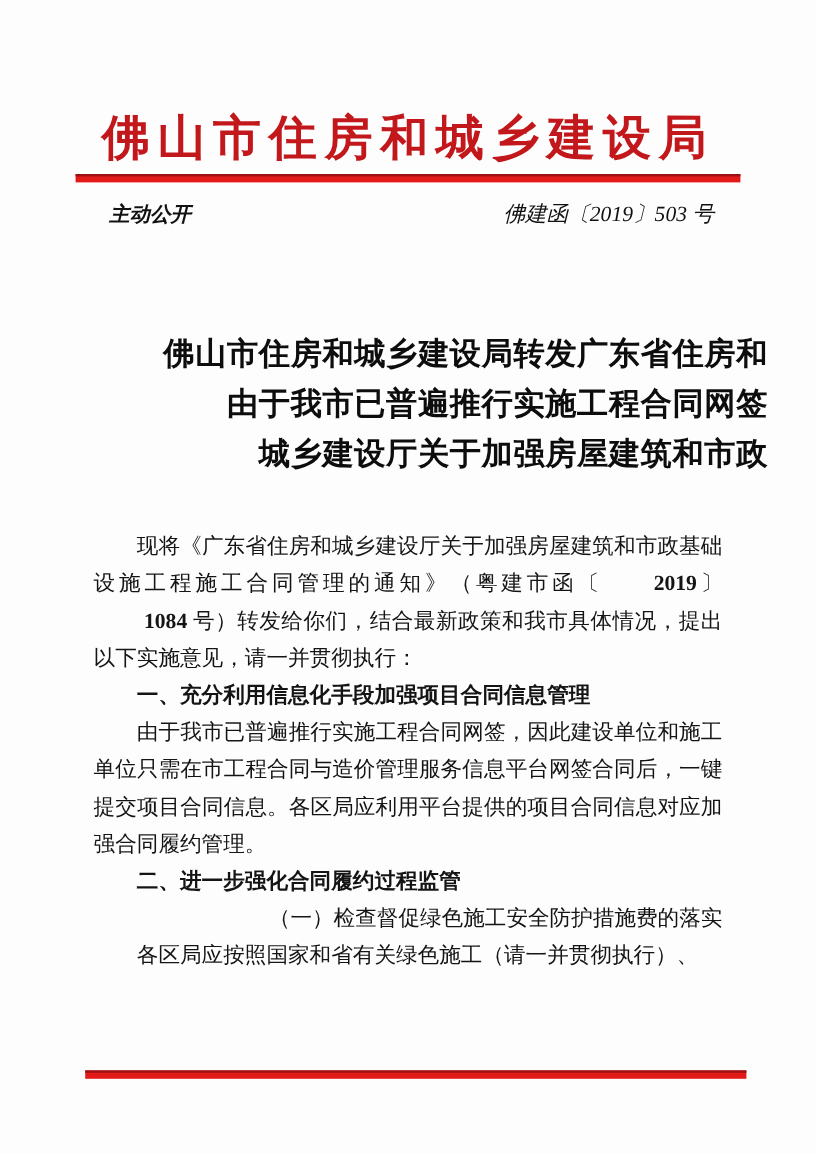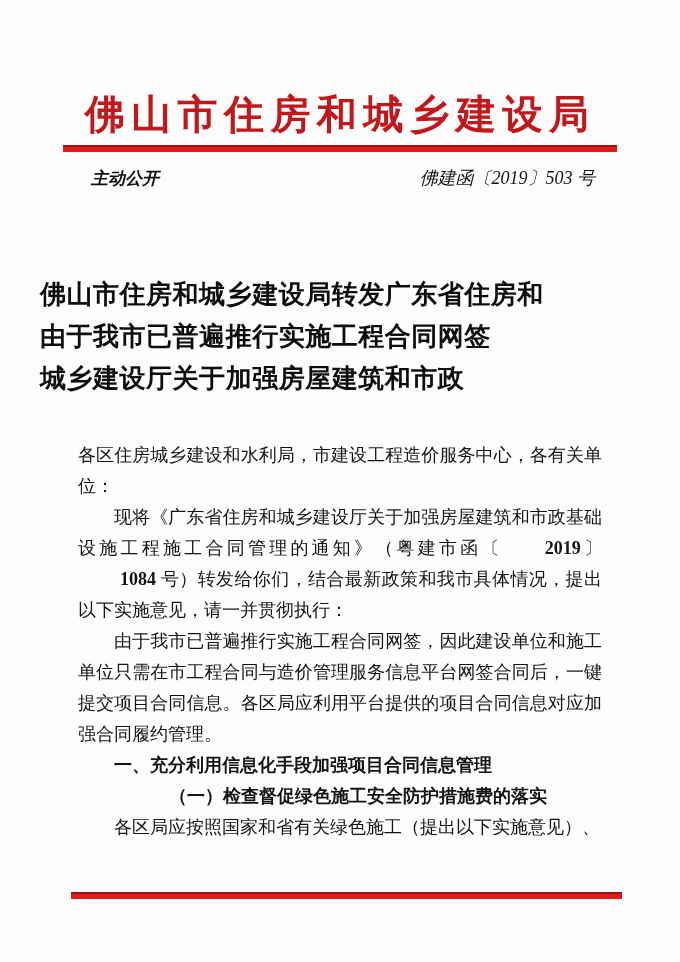--- a/index.html
+++ b/index.html
@@ -71,21 +71,21 @@
     font-family: "Liberation Serif", "DejaVu Serif", serif;
     font-size: 18px;
     color: #111;
   }
   
   .title {
     position: absolute;
     top: 274px;
     left: 40px;
     width: 600px;
-    text-align: left;
+    text-align: right;
     font-weight: bold;
     font-size: 26px;
     line-height: 42px;
     letter-spacing: 0.02em;
     color: #0d0d0d;
   }
   
   .doc-body {
     position: absolute;
     top: 440px;
@@ -101,22 +101,21 @@
   }
   .para.indent { text-indent: 2em; }
   .para.heading {
     font-family: "Liberation Sans", "DejaVu Sans", sans-serif;
     font-weight: bold;
     text-align: left;
   }
   .para.subheading {
     
     font-family: "Liberation Serif", "DejaVu Serif", serif;
-    text-align: center;
-    font-weight: bold;
+    text-align: right;
   }
   .b { font-weight: bold; margin-left: 42px; }
 </style>
 </head>
 <body>
 
 <div class="page">
 
   <div class="agency">佛山市住房和城乡建设局</div>
 
@@ -127,23 +126,23 @@
     <span class="doc-number">佛建函〔2019〕503 号</span>
   </div>
 
   <div class="title">
     <div class="title-line">佛山市住房和城乡建设局转发广东省住房和</div>
     <div class="title-line">由于我市已普遍推行实施工程合同网签</div>
     <div class="title-line">城乡建设厅关于加强房屋建筑和市政</div>
   </div>
 
   <div class="doc-body" id="doc-body">
-      <p class="para salutation"><span>各区住房城乡建设和水利局，市建设工程造价服务中心，各有关单位：</span></p>
       <p class="para normal indent"><span>现将《广东省住房和城乡建设厅关于加强房屋建筑和市政基础设施工程施工合同管理的通知》（粤建市函〔</span><span class="b">2019</span><span>〕</span><span class="b">1084</span><span> 号）转发给你们，结合最新政策和我市具体情况，提出以下实施意见，请一并贯彻执行：</span></p>
+      <p class="para heading indent"><span>一、充分利用信息化手段加强项目合同信息管理</span></p>
       <p class="para normal indent"><span>由于我市已普遍推行实施工程合同网签，因此建设单位和施工单位只需在市工程合同与造价管理服务信息平台网签合同后，一键提交项目合同信息。各区局应利用平台提供的项目合同信息对应加强合同履约管理。</span></p>
-      <p class="para heading indent"><span>一、充分利用信息化手段加强项目合同信息管理</span></p>
+      <p class="para heading indent"><span>二、进一步强化合同履约过程监管</span></p>
       <p class="para subheading indent"><span>（一）检查督促绿色施工安全防护措施费的落实</span></p>
-      <p class="para normal indent"><span>各区局应按照国家和省有关绿色施工（提出以下实施意见）、</span></p>
+      <p class="para normal indent"><span>各区局应按照国家和省有关绿色施工（请一并贯彻执行）、</span></p>
     </div>
 
   <div class="rule rule-bottom"></div>
 
 </div>
 
 </body></html>

